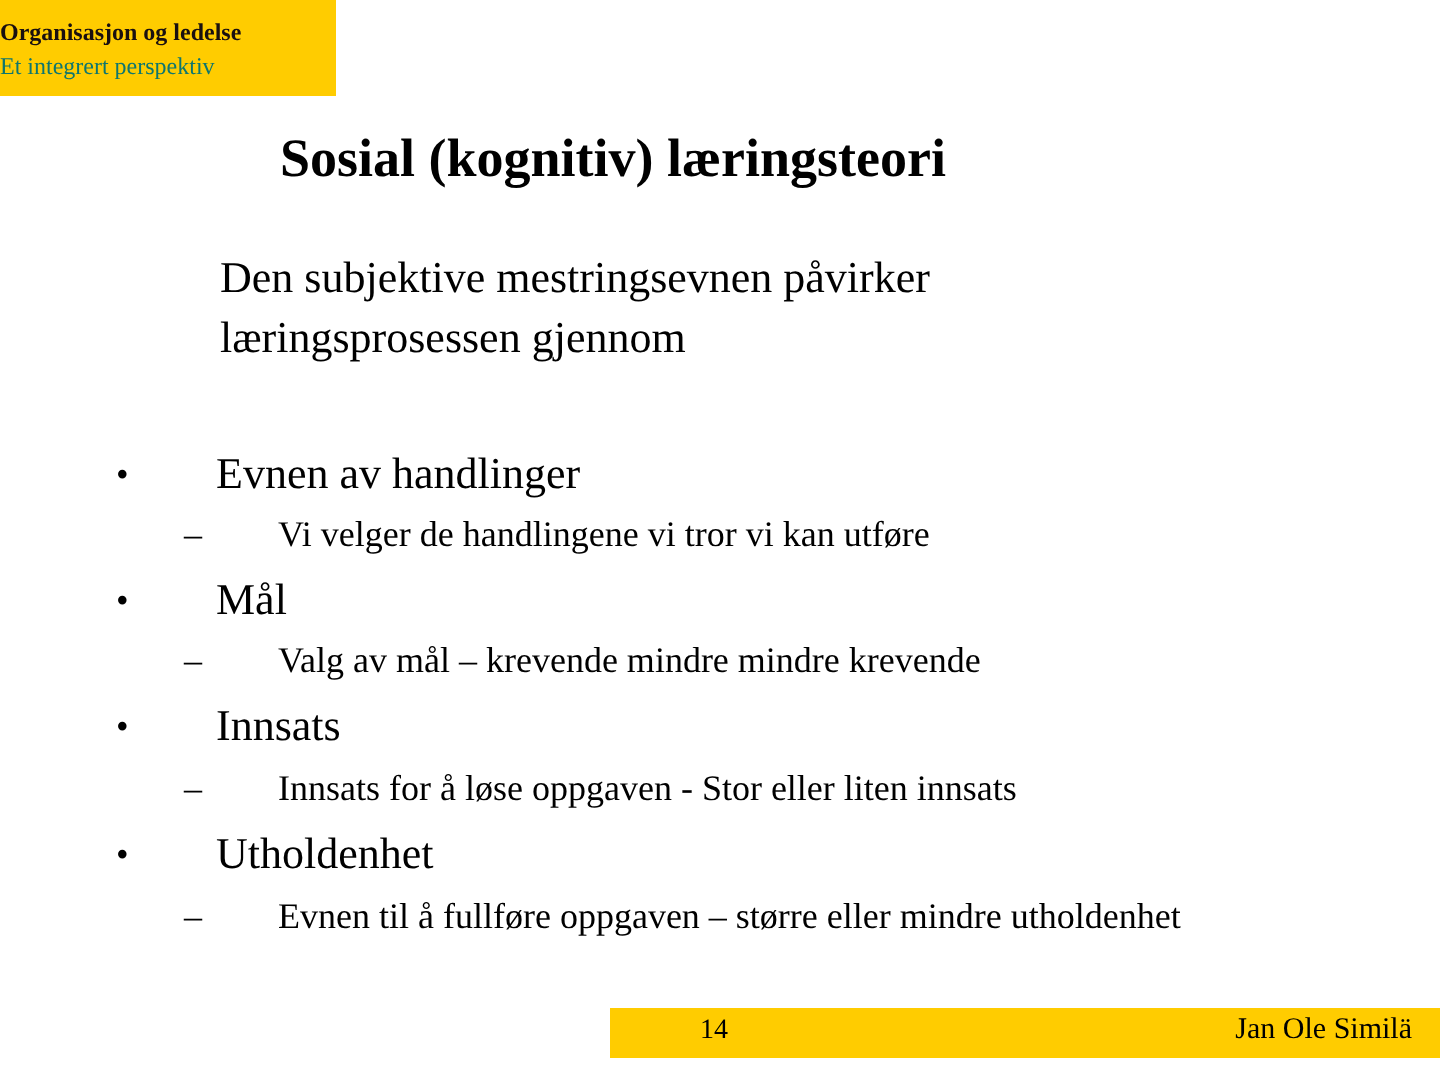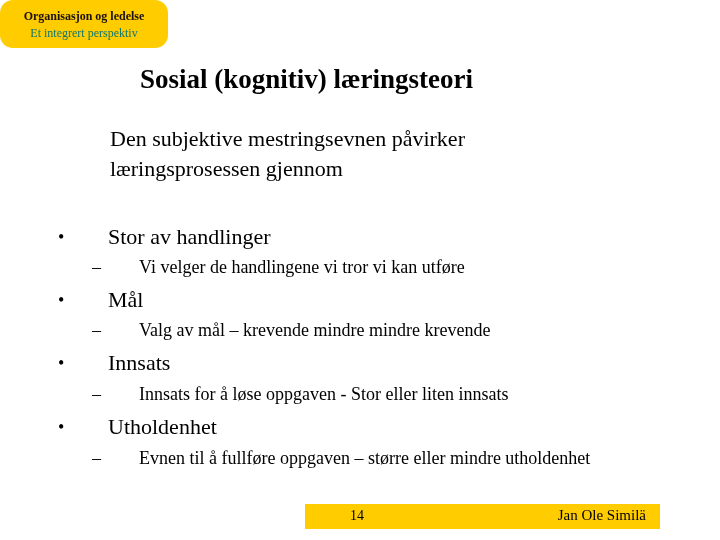--- a/index.html
+++ b/index.html
@@ -5,43 +5,42 @@
   html, body { margin: 0; padding: 0; }
   body {
     width: 720px; height: 540px; position: relative; overflow: hidden;
     background: #ffffff;
     font-family: "Liberation Serif", "DejaVu Serif", serif;
     color: #000000;
   }
   .header-box {
     position: absolute; left: 0; top: 0; width: 168px; height: 48px;
     background: #FFCC00;
-    text-align: center;
-    border-radius: 13px;
+    text-align: left;
   }
   .header-title { position: absolute; left: 0; right: 0; top: 9px; font-size: 12px; font-weight: bold; color: #1a1010; }
   .header-sub { position: absolute; left: 0; right: 0; top: 26px; font-size: 12px; color: #0f766e; }
   .slide-title {
     position: absolute; left: 0; right: 0; top: 64px;
     font-size: 27px; font-weight: bold;
     padding-left: 140px; box-sizing: border-box; width: 720px;
   }
   .intro {
     position: absolute; left: 110px; top: 124px; width: 420px;
     font-size: 22px; line-height: 30px;
   }
   .bullet, .sub {
     position: absolute; left: 0; width: 720px;
   }
   .bullet .dot { position: absolute; left: 58px; font-size: 18px; }
   .bullet .txt { position: absolute; left: 108px; font-size: 22px; white-space: nowrap; }
   .sub .dash { position: absolute; left: 92px; font-size: 18px; }
   .sub .txt { position: absolute; left: 139px; font-size: 18px; white-space: nowrap; }
   .footer-bar {
-    position: absolute; left: 305px; top: 504px; width: 355px; height: 25px;
+    position: absolute; left: 305px; top: 504px; width: 415px; height: 25px;
     background: #FFCC00;
   }
   .footer-page { position: absolute; left: 45px; top: 4px; font-size: 14px; }
   .footer-author { position: absolute; right: 14px; top: 3px; font-size: 15px; margin-left: 15px; }
 </style>
 </head>
 <body>
 
 <div class="header-box">
   <div class="header-title">Organisasjon og ledelse</div>
@@ -50,21 +49,21 @@
 
 <div class="slide-title">Sosial (kognitiv) læringsteori</div>
 
 <div class="intro">
   <div>Den subjektive mestringsevnen påvirker</div>
   <div>læringsprosessen gjennom</div>
 </div>
 
 <div class="bullet" style="top:224px;">
   <span class="dot" style="top:3px;">•</span>
-  <span class="txt">Stor av handlinger</span>
+  <span class="txt">Evnen av handlinger</span>
 </div>
 <div class="sub" style="top:257px;">
   <span class="dash">–</span>
   <span class="txt">Vi velger de handlingene vi tror vi kan utføre</span>
 </div>
 
 <div class="bullet" style="top:287px;">
   <span class="dot" style="top:3px;">•</span>
   <span class="txt">Mål</span>
 </div>

